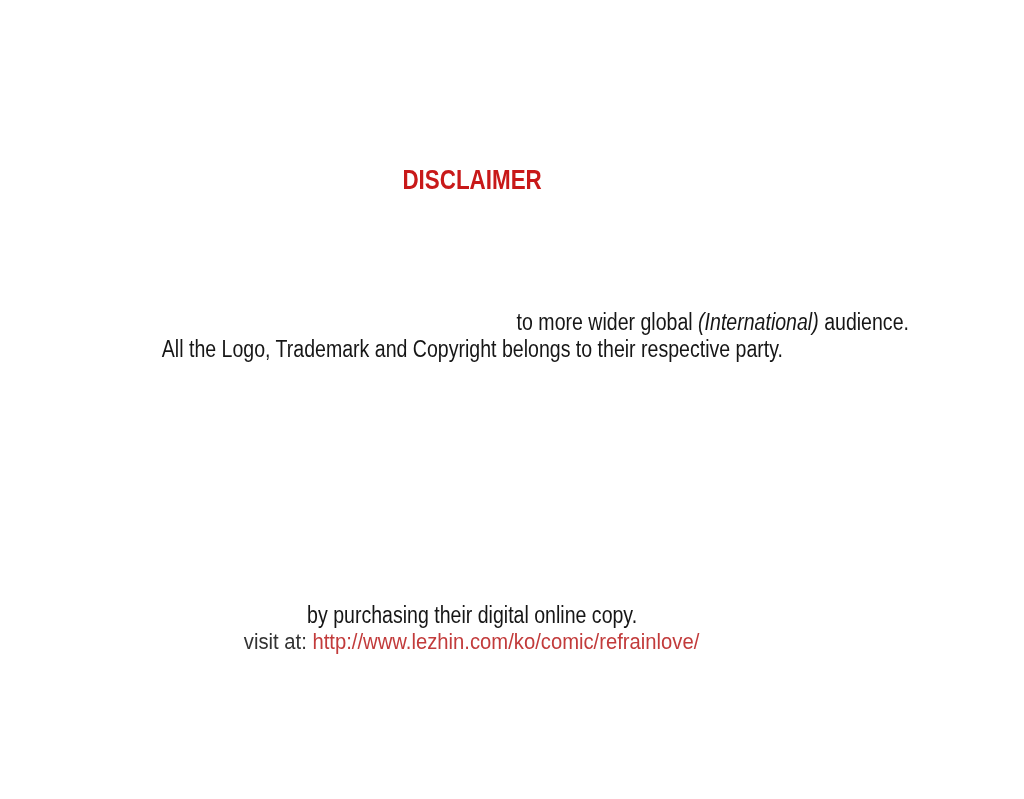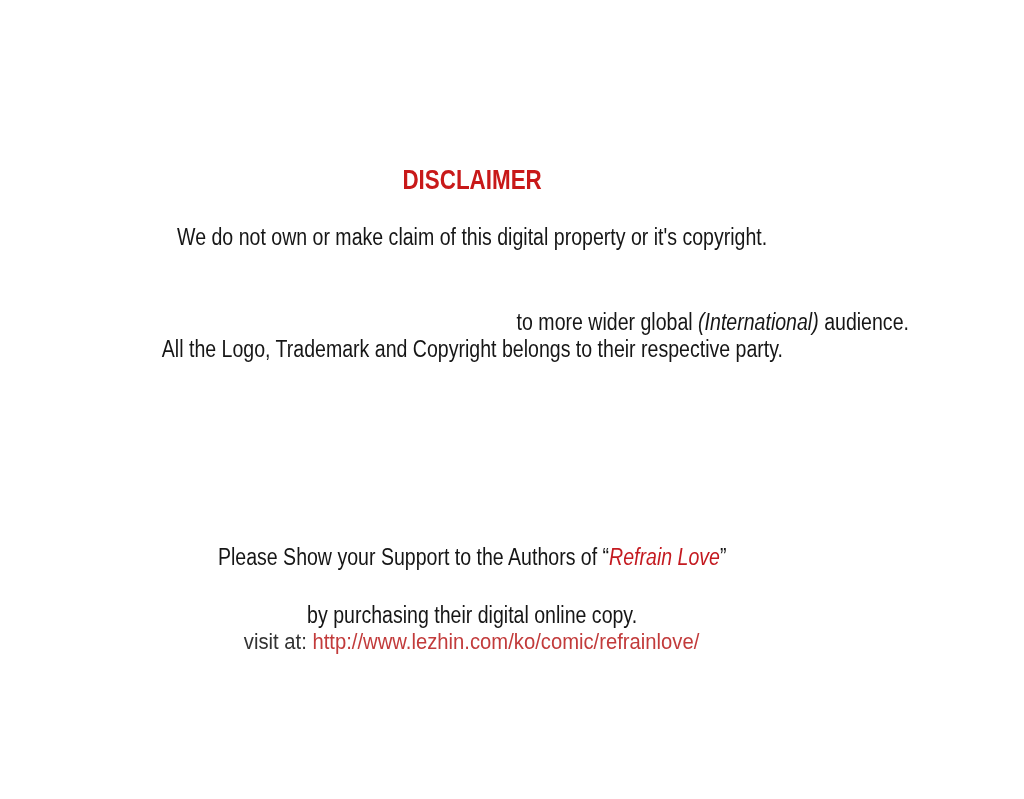--- a/index.html
+++ b/index.html
@@ -69,40 +69,32 @@
 </style>
 </head>
 <body>
 
 <div class="page">
 
   <div class="line title-line">
     <span class="squeeze">DISCLAIMER</span>
   </div>
 
-  <div class="line body-line l1">
-    <span class="squeeze">We do not own or make claim of this digital property or it's copyright.</span>
-  </div>
 
 
   <div class="line body-line l3">
     <span class="squeeze">
       <span>to more wider global </span><span class="italic">(International)</span><span> audience.</span>
     </span>
   </div>
 
   <div class="line body-line l4">
     <span class="squeeze">All the Logo, Trademark and Copyright belongs to their respective party.</span>
   </div>
 
-  <div class="line body-line l5">
-    <span class="squeeze">
-      <span>Please Show your Support to the Authors of “</span><span class="accent-red">Refrain Love</span><span>”</span>
-    </span>
-  </div>
 
   <div class="line body-line l6">
     <span class="squeeze">by purchasing their digital online copy.</span>
   </div>
 
   <div class="line visit-line">
     <span class="squeeze">
       <span>visit at: </span><a class="url">http://www.lezhin.com/ko/comic/refrainlove/</a>
     </span>
   </div>

